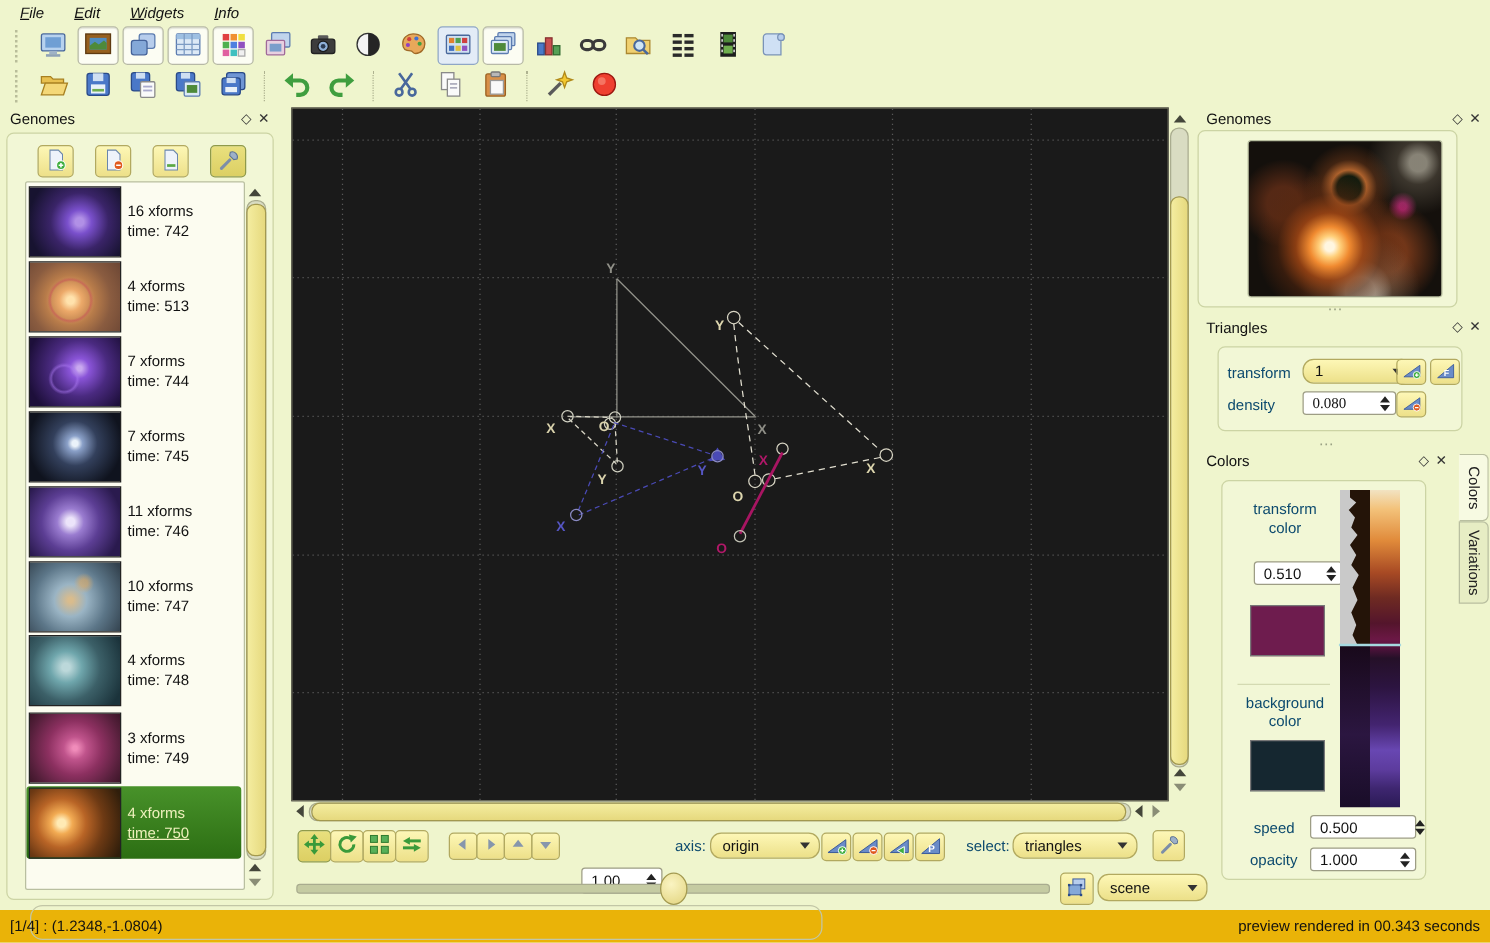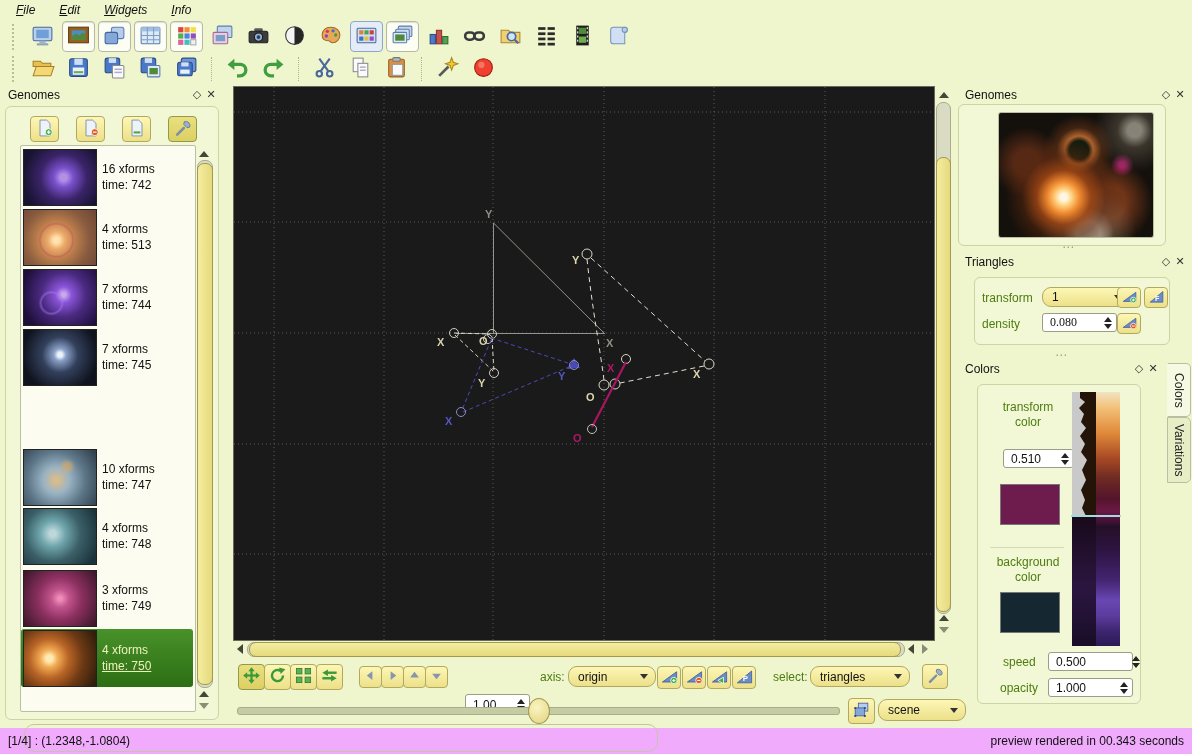--- a/index.html
+++ b/index.html
@@ -28,21 +28,21 @@
        background:linear-gradient(#fdf7b6,#ede089);}
   .btn.checked-tool{background:linear-gradient(#e9e07e,#dccf63);border-color:#8f9a4a;}
   .combo{display:flex;align-items:center;justify-content:space-between;border:1px solid #b2a95f;border-radius:9px;
        background:linear-gradient(#fdf7b6,#ece089);padding:0 7px 0 9px;}
   .combo .chev{width:0;height:0;border-left:4px solid transparent;border-right:4px solid transparent;border-top:5px solid #333;}
   .spin{display:flex;align-items:center;border:1px solid #9d9d85;border-radius:3px;background:#fff;padding:0 4px 0 7px;justify-content:space-between;}
   .spin .arrows{display:flex;flex-direction:column;gap:2px;margin-left:6px;}
   .spin .arrows i{width:0;height:0;border-left:4px solid transparent;border-right:4px solid transparent;}
   .spin .arrows i.up{border-bottom:5px solid #222;}
   .spin .arrows i.dn{border-top:5px solid #222;}
-  .label{color:#4d7c0f;}
+  .label{color:#0c4a6e;}
 
   
   .dock-header{position:absolute;height:17px;display:flex;align-items:center;}
   .dock-title{flex:1;}
   .dock-btn{width:14px;text-align:center;color:#333;font-size:11px;cursor:default;}
 
   
   .dockbox{position:absolute;border:1px solid #ccd4a4;border-radius:6px;background:#f2f7d6;}
   .glist{position:absolute;left:20px;top:145px;width:174px;height:565px;background:#fcfcf0;border:1px solid #b9bfa0;border-radius:2px;overflow:hidden;}
   .gitem{position:absolute;left:0;width:170px;height:58px;display:flex;align-items:center;padding:0 0 0 2px;}
@@ -95,21 +95,21 @@
   .vtab{position:absolute;left:1167px;width:22px;writing-mode:vertical-rl;display:flex;align-items:center;justify-content:center;
         border:1px solid #b9bfa0;border-radius:0 5px 5px 0;background:#e7edc4;font-size:12px;color:#222;}
   .vtab.active{background:#f7fae2;border-left-color:#f7fae2;}
   .splitdots{position:absolute;color:#9aa184;font-size:12px;letter-spacing:1px;}
 
   
   .ebtn{position:absolute;width:25px;height:24px;}
   .ebtn svg{width:19px;height:19px;}
   .navbtn{position:absolute;width:21px;height:20px;}
 
-  .statusbar{position:absolute;left:0;top:728px;width:1192px;height:26px;background:#f0abfc;display:flex;align-items:center;}
+  .statusbar{position:absolute;left:0;top:728px;width:1192px;height:26px;background:#eab308;display:flex;align-items:center;}
   .status-progress{position:absolute;left:24px;top:-4px;width:632px;height:26px;border:1px solid #c2c6a6;border-radius:10px;}
   .status-left{position:absolute;left:8px;}
   .status-right{position:absolute;right:8px;}
 </style>
 </head>
 <body>
 
 <div id="app">
 
   <div class="menubar">
@@ -416,20 +416,27 @@
         <div class="gtext">
           <div>7 xforms</div>
           <div class="l2">time: 744</div>
         </div>
       </div>
     <div class="gitem" style="top:182px;">
         <div class="gthumb g4"></div>
         <div class="gtext">
           <div>7 xforms</div>
           <div class="l2">time: 745</div>
+        </div>
+      </div>
+    <div class="gitem" style="top:242px;">
+        <div class="gthumb g5"></div>
+        <div class="gtext">
+          <div>11 xforms</div>
+          <div class="l2">time: 746</div>
         </div>
       </div>
     <div class="gitem" style="top:302px;">
         <div class="gthumb g6"></div>
         <div class="gtext">
           <div>10 xforms</div>
           <div class="l2">time: 747</div>
         </div>
       </div>
     <div class="gitem" style="top:361px;">

